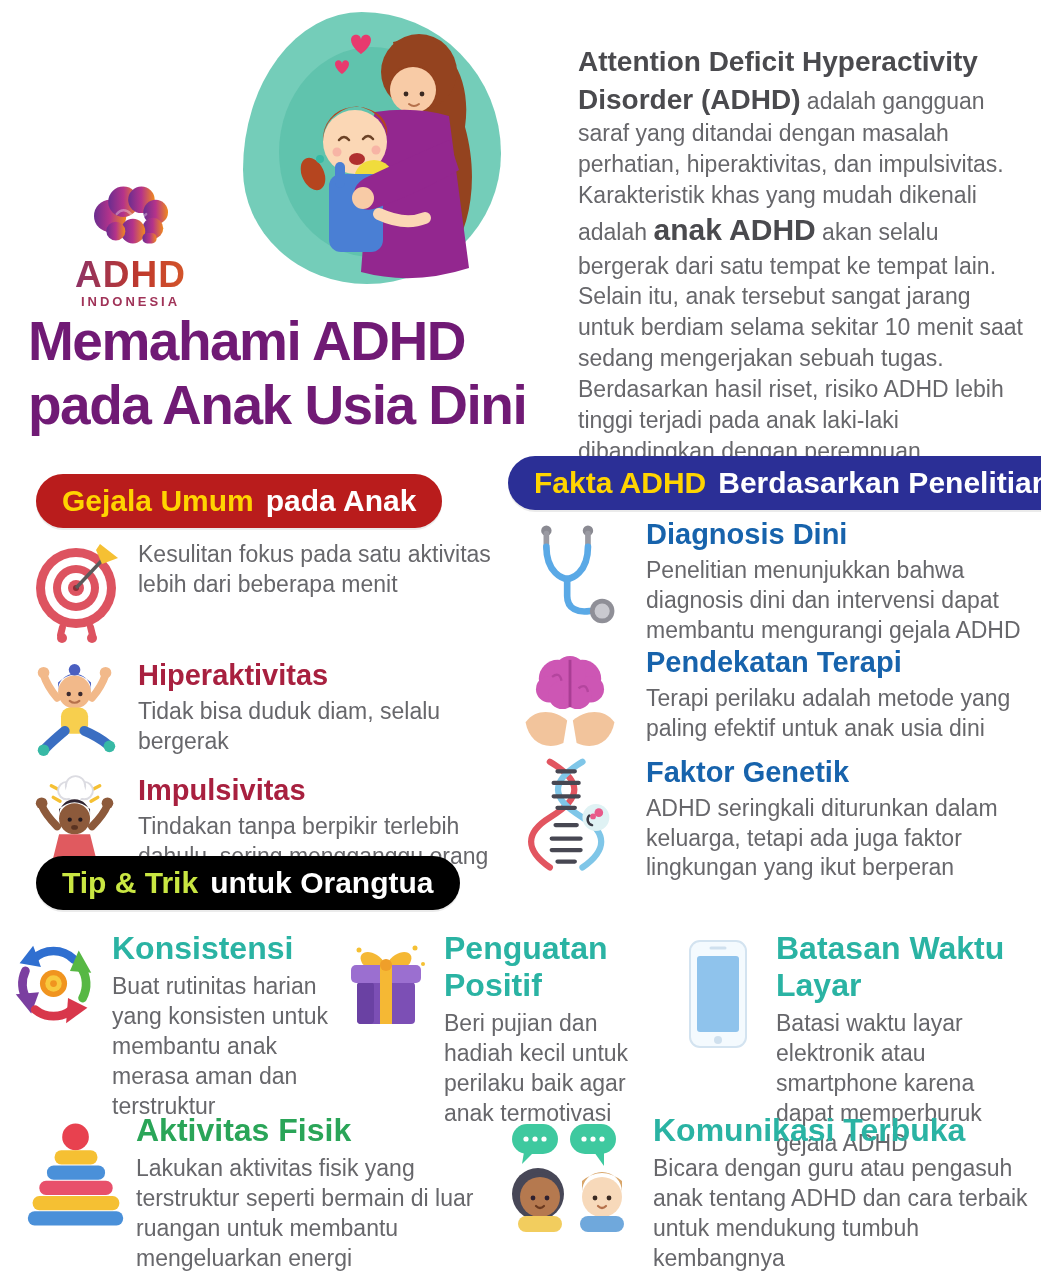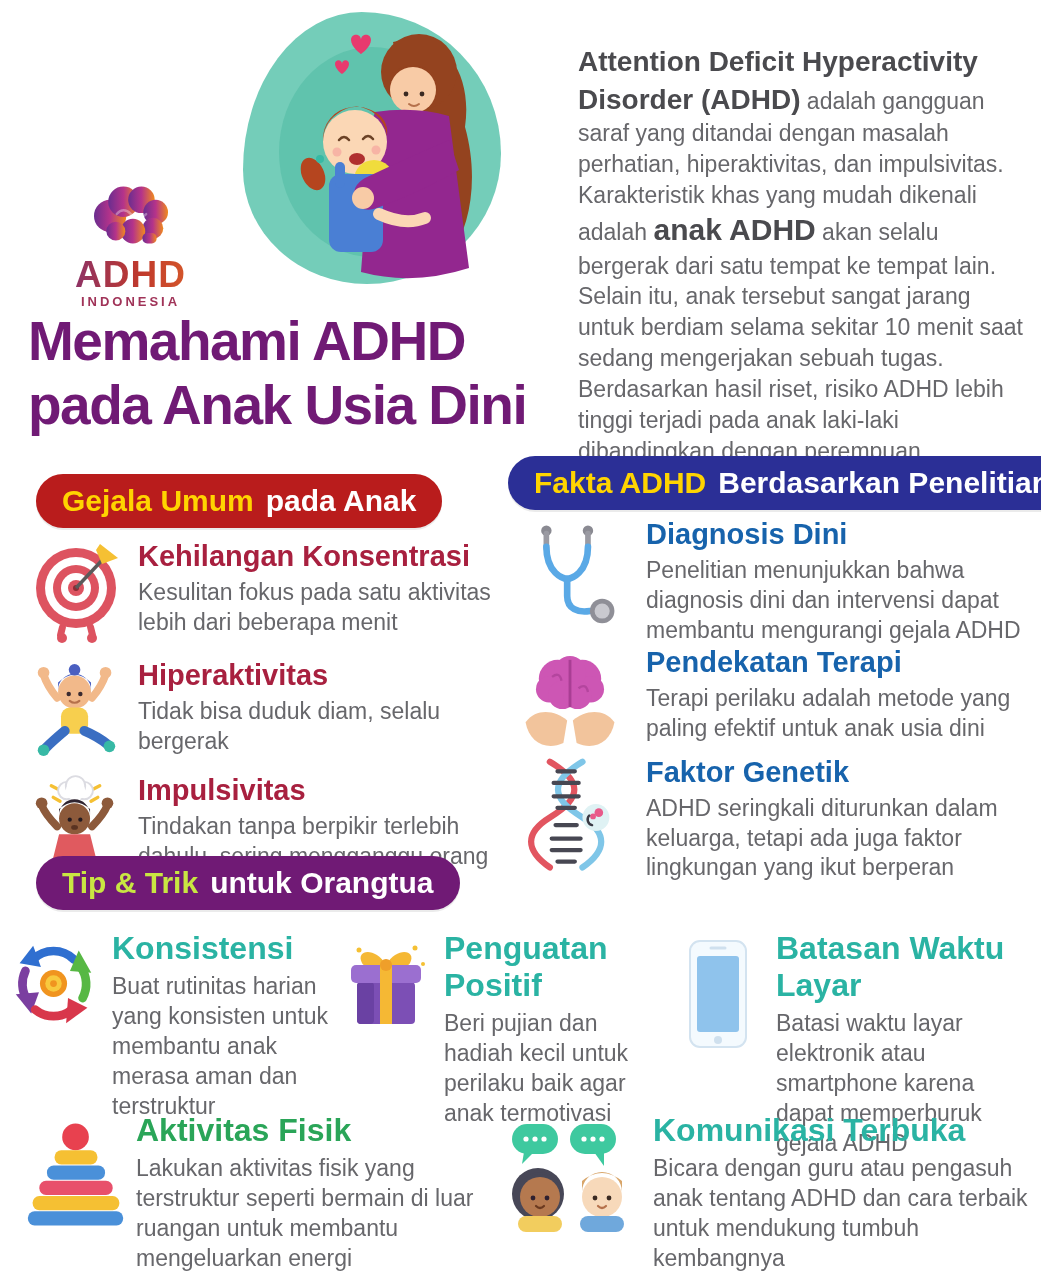--- a/index.html
+++ b/index.html
@@ -22,21 +22,21 @@
   .intro-bold{font-size:28px;font-weight:800;color:#4a4a4e;}
   .intro-bold2{font-size:30px;font-weight:800;color:#4a4a4e;}
   
   .title{position:absolute;left:28px;top:310px;width:545px;font-size:55px;font-weight:800;
     color:#701a75;line-height:1.16;letter-spacing:-1.5px;}
   
   .badge{position:absolute;display:inline-block;border-radius:40px;font-weight:800;font-size:30px;
     padding:10px 26px;white-space:nowrap;box-shadow:0 2px 0 rgba(0,0,0,.08);}
   .badge-red{left:36px;top:474px;background:#b91c1c;}
   .badge-navy{left:508px;top:456px;background:#2b2f96;}
-  .badge-teal{left:36px;top:856px;background:#701a75;}
+  .badge-teal{left:36px;top:856px;background:#000000;}
   .badge-hl{color:#ffd400;}
   .badge-hl-lime{color:#c9e642;}
   .badge-rest{color:#ffffff;margin-left:12px;}
   
   .symptoms{position:absolute;left:26px;top:540px;width:500px;display:flex;flex-direction:column;gap:13px;}
   .facts{position:absolute;left:506px;top:518px;width:530px;display:flex;flex-direction:column;}
   .item{display:flex;align-items:flex-start;gap:12px;}
   .icon-col{flex:0 0 100px;display:flex;justify-content:center;}
   .facts .icon-col{flex:0 0 128px;}
   .item-title{font-size:29px;font-weight:800;margin:0 0 5px 0;}
@@ -150,21 +150,20 @@
             <circle cx="46" cy="48" r="31" fill="#ffffff"></circle>
           <circle cx="46" cy="48" r="23" fill="#dd5360"></circle>
             <circle cx="46" cy="48" r="15" fill="#ffffff"></circle>
           <circle cx="46" cy="48" r="8" fill="#dd5360"></circle>
             <circle cx="46" cy="48" r="3" fill="#8b2c35"></circle>
           <line x1="46" y1="48" x2="76" y2="16" stroke="#5a5a5a" stroke-width="3.5"></line>
           <polygon points="70,4 88,18 72,24 66,10" fill="#f5c033"></polygon>
         </svg>
       </div>
       <div>
-        <div class="item-title s-title">Kehilangan Konsentrasi</div>
         <p class="item-desc">Kesulitan fokus pada satu aktivitas lebih dari beberapa menit</p>
       </div>
     </div>
     <div class="item">
       <div class="icon-col">
         <svg width="92" height="102" viewBox="0 0 95 105">
           <path d="M28,40 Q18,28 14,16" stroke="#f2b98a" stroke-width="8" fill="none" stroke-linecap="round"></path>
           <path d="M64,40 Q74,28 78,16" stroke="#f2b98a" stroke-width="8" fill="none" stroke-linecap="round"></path>
           <circle cx="14" cy="14" r="6" fill="#f2b98a"></circle>
             <circle cx="78" cy="14" r="6" fill="#f2b98a"></circle>

